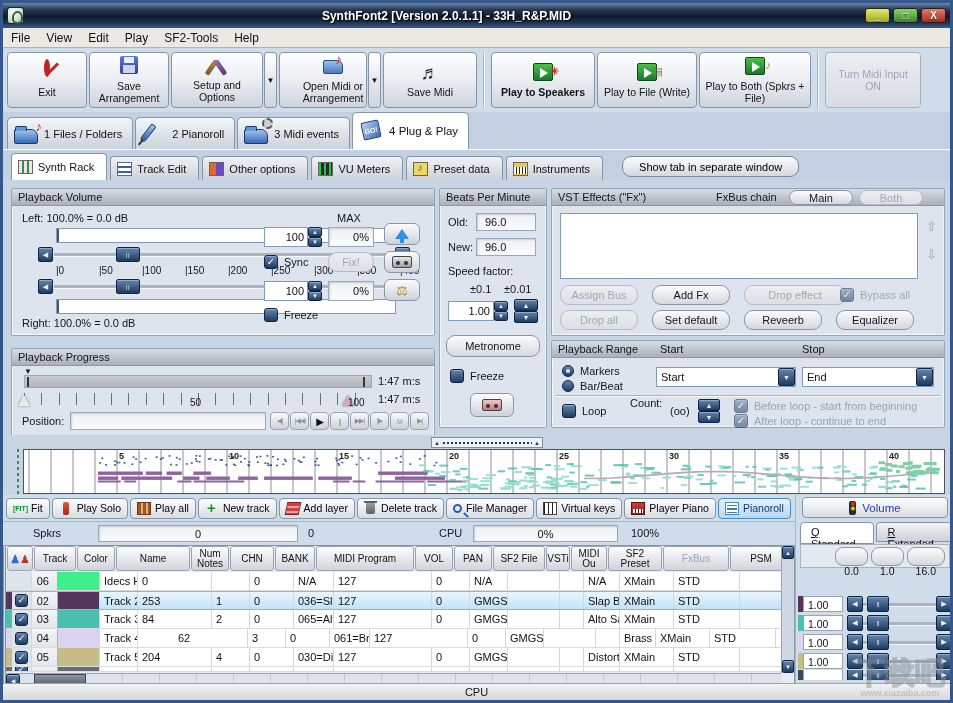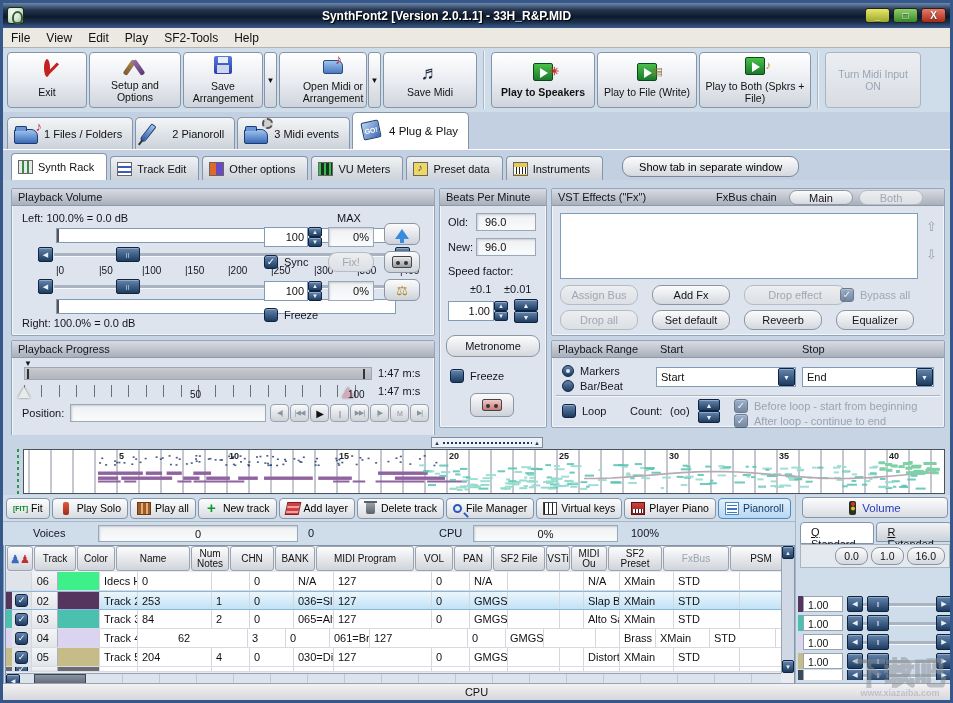--- a/index.html
+++ b/index.html
@@ -197,21 +197,21 @@
   .tlight{width:7px;height:14px;background:#2a3020;border-radius:2px;position:relative;}
   .tlight:before{content:"";position:absolute;left:1.5px;top:1.5px;width:4px;height:4px;border-radius:50%;background:#e03030;box-shadow:0 4.5px 0 #e0c030;}
   .vtabs{position:absolute;left:4px;top:27px;display:flex;}
   .vtab{height:20px;border:1px solid #8595a8;border-radius:4px 4px 0 0;background:linear-gradient(#f0f2f4,#ccd2da);
     padding:3px 10px 0;font-size:11px;margin-right:2px;}
   .vtab u{text-decoration:underline;}
   .vtab.active{background:#fff;height:22px;}
   .vrange{position:absolute;left:4px;top:49px;right:4px;height:24px;background:#e4e9f0;border:1px solid #aab4c0;
     display:flex;justify-content:flex-end;align-items:center;gap:3px;padding-right:4px;}
   .vrbtn{height:18px;border:1px solid #8c96a2;border-radius:8px;background:linear-gradient(#fcfcfd,#d4d8de);
-    font-size:10.5px;padding:2px 8px 0;}
+    font-size:10.5px;padding:17px 8px 0;}
   .vrow{position:absolute;left:2px;right:2px;height:19px;display:flex;align-items:center;}
   .vrow .strip{width:5px;height:16px;}
   .vrow .vval{width:40px;height:16px;background:#fff;border:1px solid #9aa4b0;font-size:10.5px;padding:2px 0 0 4px;margin-right:4px;}
   .vrow .vslider{position:relative;flex:1;height:16px;}
   .vrow .vslider .track{position:absolute;left:16px;right:16px;top:7px;height:3px;background:#aab4c0;box-shadow:0 1px 0 #f4f8fc;}
   .vrow .sbtn{position:absolute;top:0;width:16px;height:16px;font-size:7px;}
   .vrow .sbtn.l{left:0;}.vrow .sbtn.r{right:0;}
   .vrow .thumb{position:absolute;left:20px;top:0;width:22px;height:16px;font-size:6px;}
   
   .statusbar{position:absolute;left:0;bottom:0;right:0;height:17px;background:linear-gradient(#f2f2f4,#d8d8dc);
@@ -243,29 +243,29 @@
       <span class="menuitem">Play</span>
       <span class="menuitem">SF2-Tools</span>
       <span class="menuitem">Help</span>
     </div>
 
   <div class="toolbar" id="toolbar">
       <button class="tbbtn" style="width: 80px;">
         <span class="tico"><span class="ico-noentry"></span></span>
         <span>Exit</span>
       </button>
+      <button class="tbbtn" style="width: 80px;">
+        <span class="tico">
+          <span class="ico-floppy" style="display:block;margin:0 auto;"></span>
+        </span>
+        <span>Save Arrangement</span>
+      </button>
       <button class="tbbtn" style="width: 92px;">
         <span class="tico ico-tools"></span>
         <span>Setup and Options</span>
-      </button>
-      <button class="tbbtn" style="width: 80px;">
-        <span class="tico">
-          <span class="ico-floppy" style="display:block;margin:0 auto;"></span>
-        </span>
-        <span>Save Arrangement</span>
       </button>
       <span class="tbdrop">▼</span>
       <button class="tbbtn" style="width: 88px; padding-left: 24px;">
         <span class="tico">
           <span class="ico-opennote" style="display:block;"></span>
         </span>
         <span>Open Midi or Arrangement</span>
       </button>
       <span class="tbdrop">▼</span>
       <button class="tbbtn" style="width: 94px;">
@@ -426,21 +426,21 @@
           <span class="uparrow"></span>
         </span>
       <span class="iconbtn" style="left:372px;top:62px;">
           <span class="cassette"></span>
         </span>
       <span class="iconbtn" style="left:372px;top:90px;">
           <span class="scales">⚖</span>
         </span>
     </section>
 
-    <section class="panel" style="left:8px;top:160px;width:424px;height:101px;">
+    <section class="panel" style="left:8px;top:168px;width:424px;height:101px;">
       <div class="pcap">Playback Progress</div>
       <span class="lbl" style="left:12px;top:18px;font-size:8px;">▼</span>
       <div class="sunk" style="left:12px;top:26px;width:348px;height:13px;background:linear-gradient(#c6c9ce,#b2b6bc);">
         <div style="position:absolute;left:2px;top:1px;width:2px;height:10px;background:#333;"></div>
         <div style="position:absolute;right:6px;top:1px;width:2px;height:10px;background:#333;"></div>
       </div>
       <span class="lbl" style="left:366px;top:26px;">1:47 m:s</span>
       <div style="position:absolute;left:12px;top:44px;width:348px;height:12px;
                   background:repeating-linear-gradient(90deg,#6a7078 0 1px,transparent 1px 17.4px);"></div>
       <span style="position:absolute;left:6px;top:46px;width:0;height:0;border-left:6px solid transparent;border-right:6px solid transparent;border-bottom:11px solid #e8ece8;outline:0;filter:drop-shadow(0 0 1px #777);"></span>
@@ -522,21 +522,21 @@
         <span class="dtext">Start</span>
         <span class="nbtn">▼</span>
       </span>
       <span class="dd" style="left:250px;top:26px;width:132px;">
         <span class="dtext">End</span>
         <span class="nbtn">▼</span>
       </span>
       <div style="position:absolute;left:4px;top:54px;right:4px;border-top:1px solid #aab4c0;border-bottom:1px solid #f4f8fc;"></div>
       <span class="chk nbtn" style="left:10px;top:63px;"></span>
       <span class="lbl" style="left:30px;top:64px;">Loop</span>
-      <span class="lbl" style="left:78px;top:64px;">Count:</span>
+      <span class="lbl" style="left:78px;top:56px;">Count:</span>
       <span class="lbl" style="left:118px;top:64px;">(oo)</span>
       <span class="updown" style="position:absolute;left:146px;top:58px;width:22px;height:24px;">
         <span class="nbtn" style="font-size:7px;">▲</span>
         <span class="nbtn" style="font-size:7px;">▼</span>
       </span>
       <span class="chk nbtn dis" style="left:182px;top:58px;">
           <span class="mark">✓</span>
         </span>
       <span class="lbl" style="left:202px;top:59px;color:#9aa4b0;">Before loop - start from beginning</span>
       <span class="chk nbtn dis" style="left:182px;top:73px;">
@@ -996,21 +996,21 @@
           <span>Player Piano</span>
         </button>
         <button class="trbtn active">
           <span class="tri ti-proll"></span>
           <span>Pianoroll</span>
         </button>
       </span>
   </div>
 
   <div class="voicesrow">
-    <span class="lbl" style="left:30px;top:5px;">Voices</span>
+    <span class="lbl" style="left:30px;top:5px;">Spkrs</span>
     <span class="sunk" style="left:95px;top:3px;width:200px;height:17px;text-align:center;padding-top:2px;">0</span>
     <span class="lbl" style="left:305px;top:5px;">0</span>
     <span class="lbl" style="left:436px;top:5px;">CPU</span>
     <span class="sunk" style="left:470px;top:3px;width:145px;height:17px;text-align:center;padding-top:2px;">0%</span>
     <span class="lbl" style="left:628px;top:5px;">100%</span>
   </div>
 
   <div class="tablewrap">
     <div class="thead" id="thead">
         <div class="th" style="width: 26px;">

